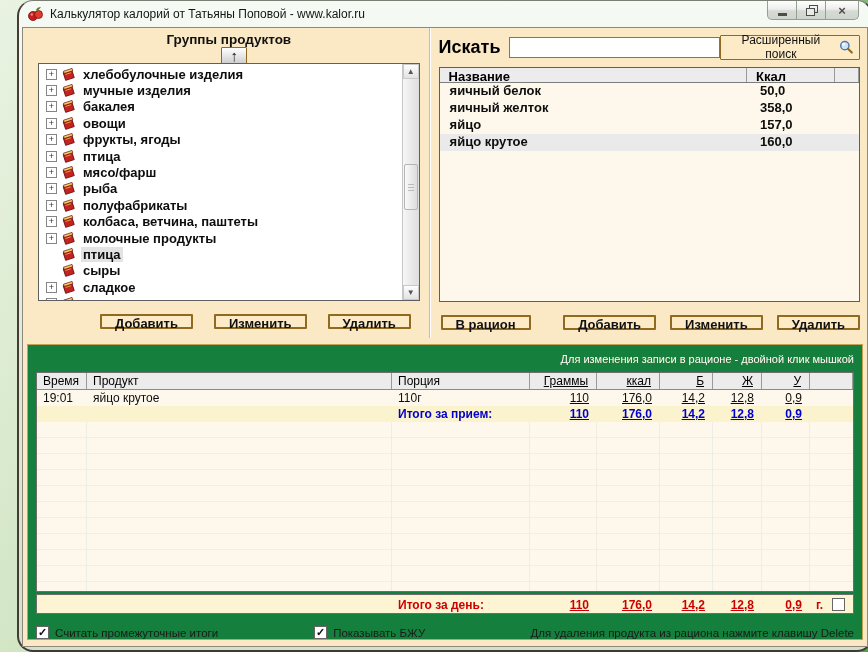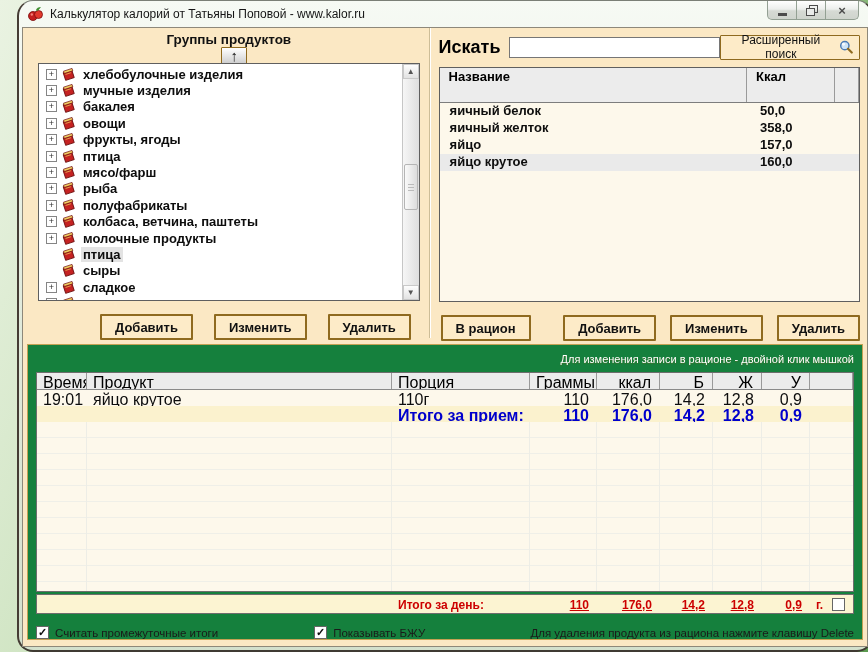--- a/index.html
+++ b/index.html
@@ -56,45 +56,45 @@
                  background:linear-gradient(to right,#f6f6f6,#dedede); border-left:1px solid #c6c6c6; }
   .scroll-arrow { height:15px; display:flex; align-items:center; justify-content:center; font-size:8px; color:#555;
                   background:linear-gradient(#fdfdfd,#e2e2e2); border:1px solid #c9c9c9; }
   .scroll-arrow.down { position:absolute; bottom:0; left:0; right:0; }
   .scroll-thumb { position:absolute; left:1px; right:1px; top:100px; height:46px; border:1px solid #b5b5b5; border-radius:2px;
                   background:linear-gradient(to right,#fafafa,#dcdcdc); }
   .scroll-thumb::after { content:""; position:absolute; left:3px; right:3px; top:19px; height:8px;
                   background:repeating-linear-gradient(to bottom,#bbb 0 1px,transparent 1px 3px); }
 
   .btn-row { display:flex; align-items:center; margin-top:13px; }
-  .btn { height:26px; padding:0 13px; border:2px solid #8f6a1f; border-radius:1px; background:#FDEBC8;
+  .btn { height:15px; padding:0 13px; border:2px solid #8f6a1f; border-radius:1px; background:#FDEBC8;
          font-family:"Liberation Sans",sans-serif; font-weight:bold; font-size:13px; color:#111; cursor:pointer; }
   .btn-row.left-btns { padding-left:62px; gap:21px; }
   .group-right { margin-left:auto; display:flex; gap:14px; }
 
   .search-row { display:flex; align-items:center; height:30px; }
   .search-label { font-weight:bold; font-size:18px; }
   .search-input { width:232px; height:21px; margin-left:9px; border:1px solid #767676; background:#fff;
                   font-size:12px; padding:0 4px; }
   .adv-btn { margin-left:auto; height:25px; border:1px solid #8f6a1f; background:#FDEBC8; border-radius:1px;
              display:flex; align-items:center; gap:7px; padding:0 6px 0 9px; font-size:12px; color:#111; cursor:pointer;text-align:center; }
 
   .ptable { margin-top:5px; height:235px; border:1px solid #5f5f5f; background:#FDF8EB; display:flex; flex-direction:column; }
-  .pt-head { display:grid; grid-template-columns:1fr 88px 24px; background:#ECECEC; border-bottom:1px solid #7d7d7d; height:35px; }
+  .pt-head { display:grid; grid-template-columns:1fr 88px 24px; background:#ECECEC; border-bottom:1px solid #7d7d7d; height:15px; }
   .pt-head .cell { font-weight:bold; font-size:13px; padding:1px 0 0 9px; border-right:1px solid #9a9a9a; white-space:nowrap; overflow:hidden; }
   .pt-row { display:grid; grid-template-columns:1fr 112px; height:17px; font-weight:bold; font-size:13px; color:#0d0d0d; }
   .pt-row .p-name { padding-left:10px; white-space:nowrap; }
   .pt-row .p-kcal { padding-left:13px; }
   .pt-row.selected { background:#EAEAEA; }
 
   
   .ration { margin:6px 4px 0 4px; background:#15803d; border:1px solid #c3a254; padding:2px 8px 4px 8px; height:296px; }
   .r-hint { height:25px; text-align:right; color:#fff; font-size:11px; line-height:24px;
             text-shadow:0 1px 1px rgba(120,90,20,.45); }
-  .rtable { height:220px; border:1px solid #6d6d6d; background:#FDF8EB; display:flex; flex-direction:column; font-size:16px; }
+  .rtable { height:220px; border:1px solid #6d6d6d; background:#FDF8EB; display:flex; flex-direction:column; font-size:12px; }
   .r-grid { display:grid; grid-template-columns:50px 305px 138px 67px 63px 53px 49px 48px 1fr; }
   .r-grid .cell { padding:1px 6px 0 6px; white-space:nowrap; overflow:hidden; }
   .r-grid .cell:nth-child(n+4):nth-child(-n+8) { text-align:right; padding-right:8px;text-decoration:underline; }
   .r-head { height:17px; background:#ECECEC; border-bottom:1px solid #8a8a8a; }
   .r-head .cell { border-right:1px solid #9a9a9a; }
   .r-row { height:16px; color:#0d0d0d; }
   .r-subtotal { height:16px; background:#FBF2CE; color:#0000CC; font-weight:bold; }
   .r-filler { flex:1; }
   .r-filler .cell { border-right:1px solid #EDEDE6; height:100%;
       background:repeating-linear-gradient(to bottom, transparent 0 15px, #EFEFE8 15px 16px); }

